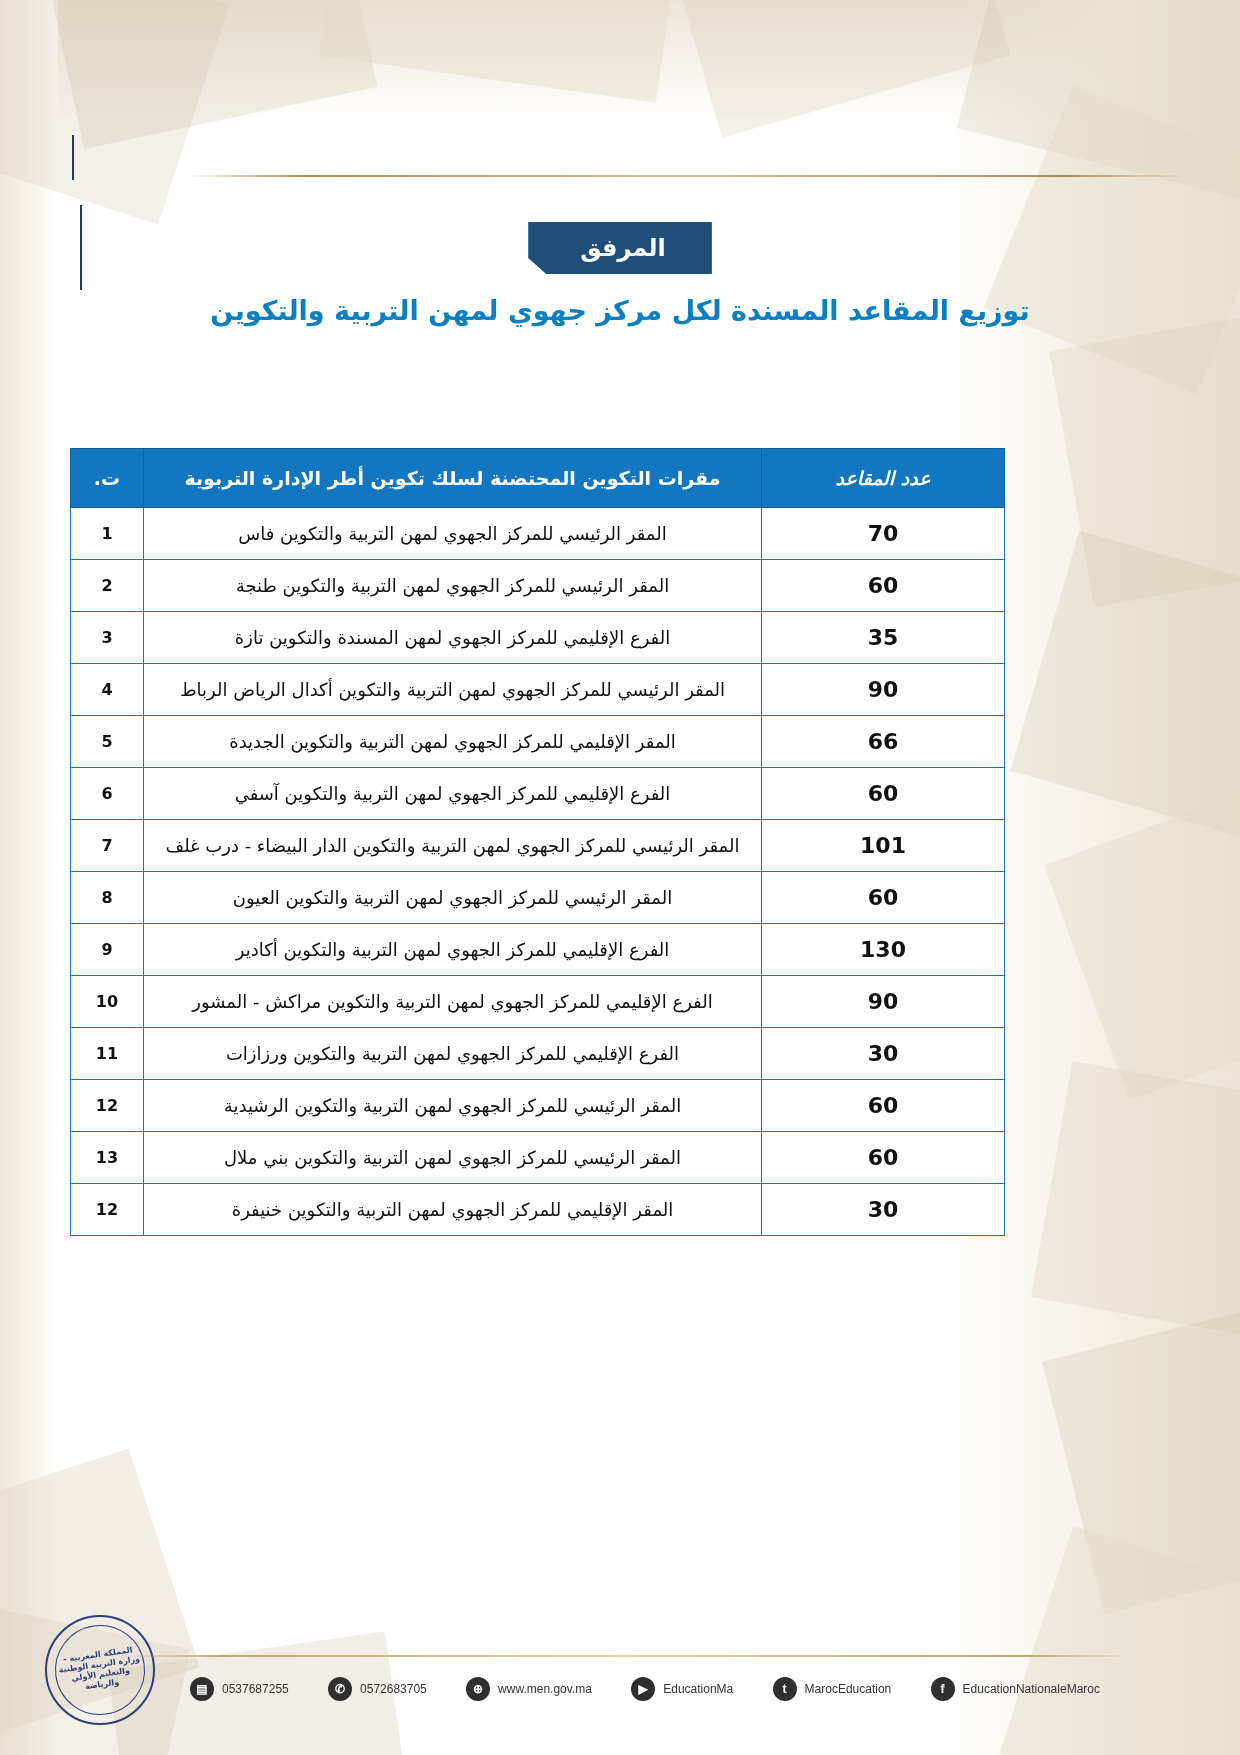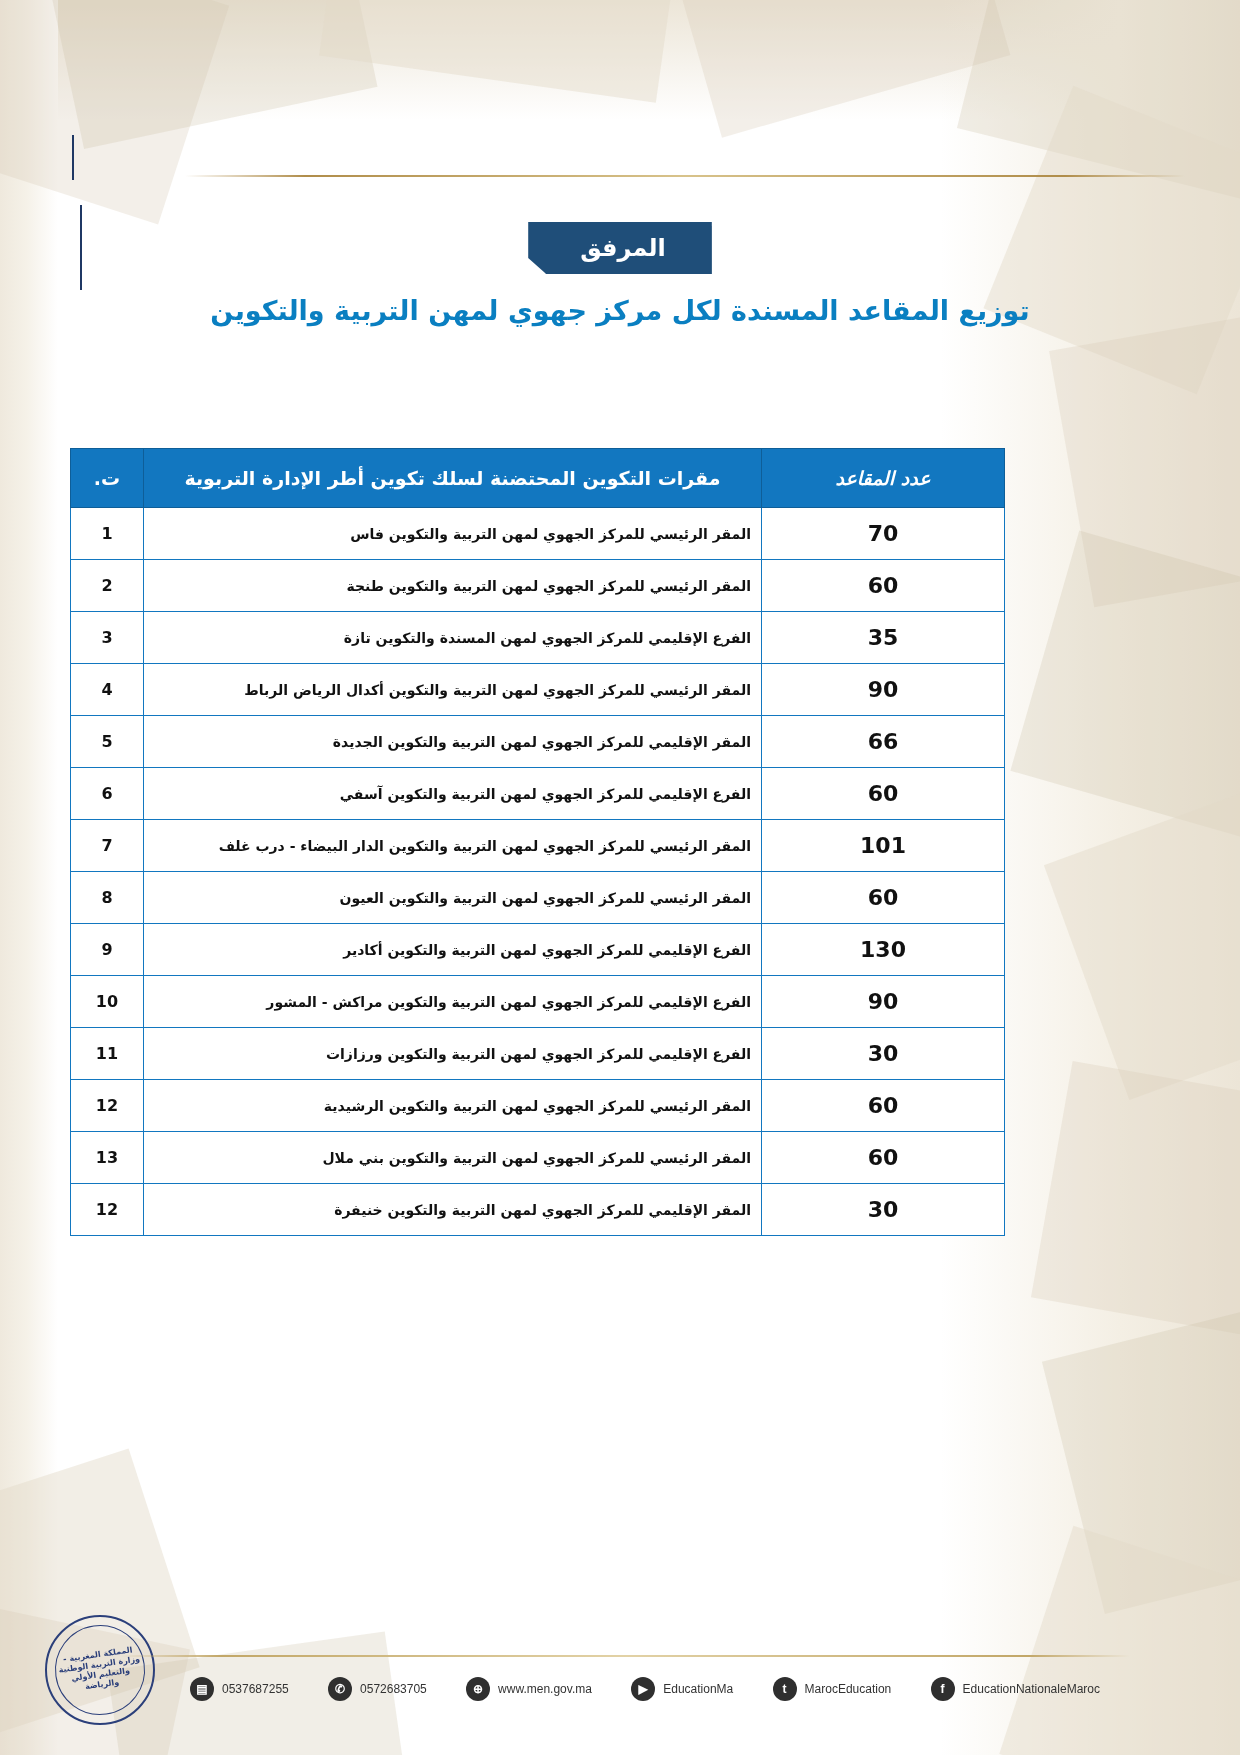--- a/index.html
+++ b/index.html
@@ -147,22 +147,23 @@
     vertical-align: middle;
     color: #111111;
     background: #ffffff;
   }
   td.c-seats {
     text-align: center;
     font-size: 22px;
     font-weight: bold;
   }
   td.c-center {
-    font-size: 14px;
-    font-weight: bold;
+    text-align: center;
+    font-size: 18px;
+    font-weight: normal;
     color: #1a1a1a;
   }
   td.c-idx {
     text-align: center;
     font-size: 16px;
     font-weight: bold;
   }
 
   
   .footer {

